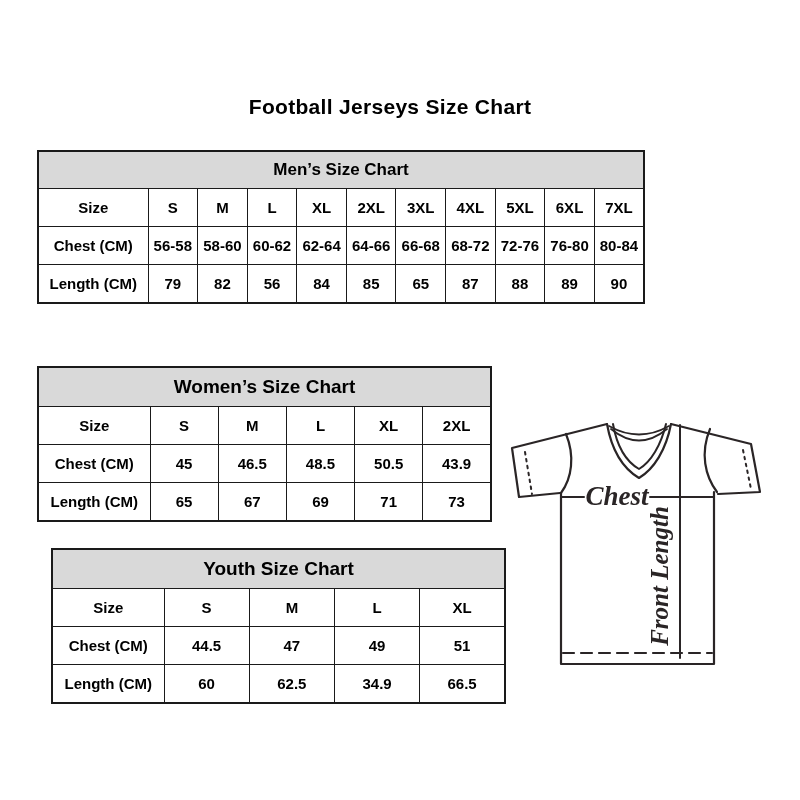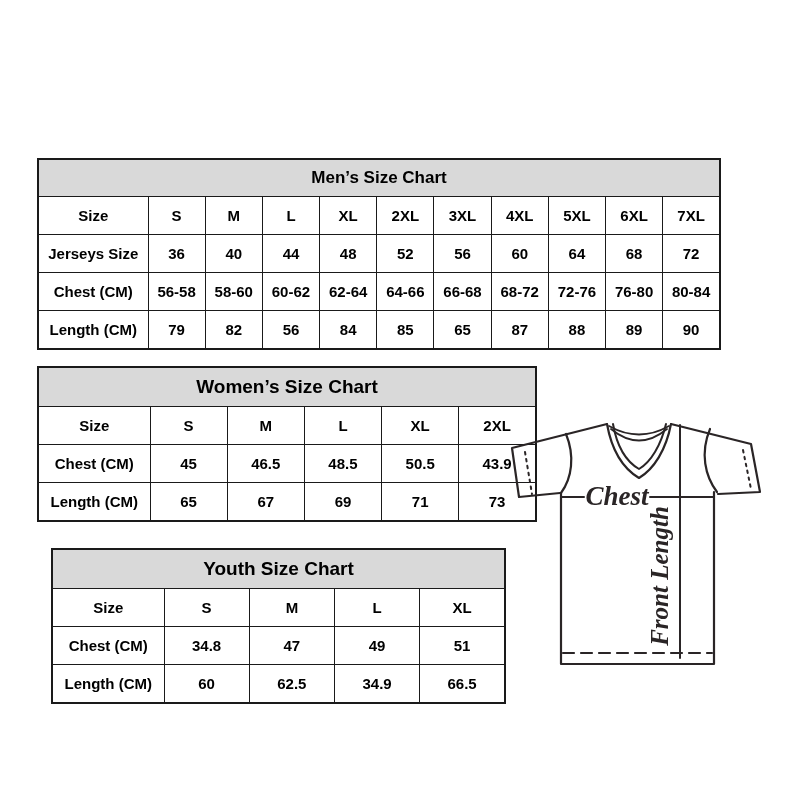--- a/index.html
+++ b/index.html
@@ -40,22 +40,22 @@
     font-size: 15px;
     height: 37px;
     padding: 0 2px;
     overflow: hidden;
   }
   table.size-table thead td.table-title-cell {
     background: #d9d9d9;
     height: 36px;
     font-size: 17px;
   }
-  #mens-table { left: 37px; top: 158px; width: 684px; }
-  #womens-table { left: 37px; top: 366px; width: 500px; }
+  #mens-table { left: 37px; top: 150px; width: 608px; }
+  #womens-table { left: 37px; top: 366px; width: 455px; }
   #youth-table { left: 37px; top: 548px; width: 455px; margin-left: 14px; }
   #womens-table thead td.table-title-cell,
   #youth-table thead td.table-title-cell {
     font-size: 19px;
     height: 38px;
   }
   .jersey-svg {
     position: absolute;
     left: 495px;
     top: 410px;
@@ -74,20 +74,21 @@
     font-style: italic;
     font-weight: bold;
     stroke: none;
   }
 </style>
 </head>
 <body>
 
 <div class="canvas">
 
+  <div class="page-title">Football Jerseys Size Chart</div>
 
   <table class="size-table" id="mens-table">
     <colgroup>
       <col style="width:110px">
       <col span="10">
     </colgroup>
     <thead>
       <tr>
         <td colspan="11" class="table-title-cell">Men’s Size Chart</td>
       </tr>
@@ -100,33 +101,20 @@
           <td>L</td>
           <td>XL</td>
           <td>2XL</td>
           <td>3XL</td>
           <td>4XL</td>
           <td>5XL</td>
           <td>6XL</td>
           <td>7XL</td>
         </tr>
         <tr>
-          <td>Jerseys Size</td>
-          <td>36</td>
-          <td>40</td>
-          <td>44</td>
-          <td>48</td>
-          <td>52</td>
-          <td>56</td>
-          <td>60</td>
-          <td>64</td>
-          <td>68</td>
-          <td>72</td>
-        </tr>
-        <tr>
           <td>Chest (CM)</td>
           <td>56-58</td>
           <td>58-60</td>
           <td>60-62</td>
           <td>62-64</td>
           <td>64-66</td>
           <td>66-68</td>
           <td>68-72</td>
           <td>72-76</td>
           <td>76-80</td>
@@ -199,21 +187,21 @@
     <tbody>
         <tr>
           <td>Size</td>
           <td>S</td>
           <td>M</td>
           <td>L</td>
           <td>XL</td>
         </tr>
         <tr>
           <td>Chest (CM)</td>
-          <td>34.8</td>
+          <td>44.5</td>
           <td>47</td>
           <td>49</td>
           <td>51</td>
         </tr>
         <tr>
           <td>Length (CM)</td>
           <td>60</td>
           <td>62.5</td>
           <td>34.9</td>
           <td>66.5</td>

